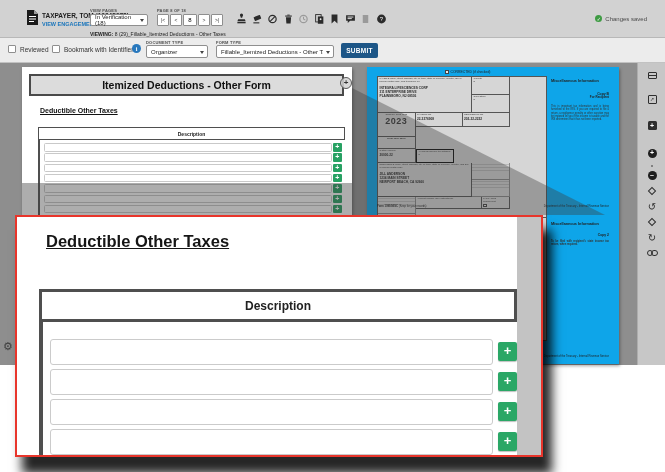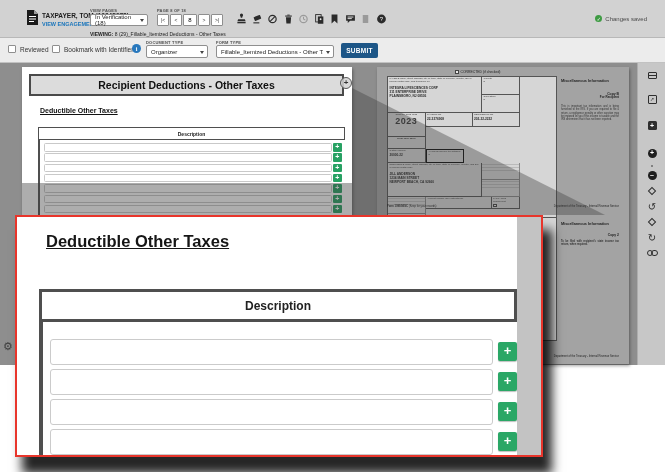--- a/index.html
+++ b/index.html
@@ -42,21 +42,21 @@
   #left-page { left:22px; top:4px; width:330px; height:148px; background:#fff; box-shadow:1px 2px 3px rgba(0,0,0,.35); }
   #doc-titlebox { position:absolute; left:7px; top:7px; width:315px; height:22px; background:#dcdcdc; border:2px solid #4a4a4a; display:flex; align-items:center; justify-content:center; font-size:10.5px; font-weight:bold; color:#111; }
   #doc-heading { position:absolute; left:18px; top:40px; font-size:7px; font-weight:bold; text-decoration:underline; color:#111; }
   #doc-thead { position:absolute; left:16px; top:60px; width:307px; height:13px; border:1.5px solid #4f4f4f; display:flex; align-items:center; justify-content:center; font-size:5px; font-weight:bold; color:#222; background:#fff; }
   #doc-rail { position:absolute; left:16px; top:73px; width:2px; height:75px; background:#4f4f4f; }
   .doc-row { position:absolute; left:22px; width:288px; height:8.5px; border:0.8px solid #c9c9c9; border-radius:1.5px; background:#fff; }
   .doc-plus { position:absolute; left:311px; width:8.5px; height:8.5px; background:#27a163; border-radius:1px; color:#fff; font-size:7px; line-height:8px; text-align:center; font-weight:bold; cursor:pointer; }
   #magnifier { position:absolute; left:320px; top:11px; width:12px; height:12px; border:1.5px solid #5a5a5a; border-radius:50%; background:rgba(210,210,210,.85); color:#333; font-size:8px; line-height:9px; text-align:center; font-weight:bold; z-index:2; }
 
   
-  #right-page { left:377px; top:4px; width:252px; height:297px; background:#a3a3a3; box-shadow:1px 2px 3px rgba(0,0,0,.35); font-size:3px; color:#2a2a2a; }
+  #right-page { left:367px; top:4px; width:252px; height:297px; background:#0ea5e9; box-shadow:1px 2px 3px rgba(0,0,0,.35); font-size:3px; color:#2a2a2a; }
   .fcell { border-right:0.7px solid #555; border-bottom:0.7px solid #555; padding:1px 1.5px; overflow:hidden; }
   .fgrid { position:absolute; border:0.7px solid #555; background:#d6d6d6; display:flex; flex-wrap:wrap; }
   .flabel { font-size:2.4px; color:#333; line-height:1.15; }
   .fbold { font-size:3.2px; font-weight:bold; line-height:1.3; }
   .smudge { background:repeating-linear-gradient(#d6d6d6 0 1px, #a9a9a9 1px 1.6px, #d6d6d6 1.6px 3.2px); opacity:.6; }
   .year-big { font-size:9px; font-weight:bold; color:#3c3c3c; letter-spacing:.5px; line-height:1; }
   .corr-line { position:absolute; font-size:3.4px; color:#222; display:flex; align-items:center; gap:2px; }
   .corr-box { width:3.5px; height:3.5px; border:0.7px solid #444; background:#e8e8e8; display:inline-block; }
   .minfo { font-size:3.8px; font-weight:bold; color:#222; line-height:1.2; }
   .notice { font-size:2.55px; color:#333; line-height:1.25; text-align:justify; }
@@ -220,21 +220,21 @@
       <span style="white-space:nowrap;overflow:hidden;">Fillable_Itemized Deductions - Other Taxes</span>
       <i class="caret"></i>
     </div>
 
     <div class="abs" id="submit-btn">SUBMIT</div>
   </div>
 
   <div id="main" class="abs">
 
     <div id="left-page" class="abs">
-      <div id="doc-titlebox">Recipient Deductions - Other Taxes</div>
+      <div id="doc-titlebox">Itemized Deductions - Other Form</div>
       <div id="doc-heading">Deductible Other Taxes</div>
       <div id="doc-thead">Description</div>
       <div id="doc-rail"></div>
 
       <div class="doc-row" style="top:76px;"></div>
       <div class="doc-plus" style="top:76px;">+</div>
       <div class="doc-row" style="top:86.3px;"></div>
       <div class="doc-plus" style="top:86.3px;">+</div>
       <div class="doc-row" style="top:96.6px;"></div>
       <div class="doc-plus" style="top:96.6px;">+</div>

